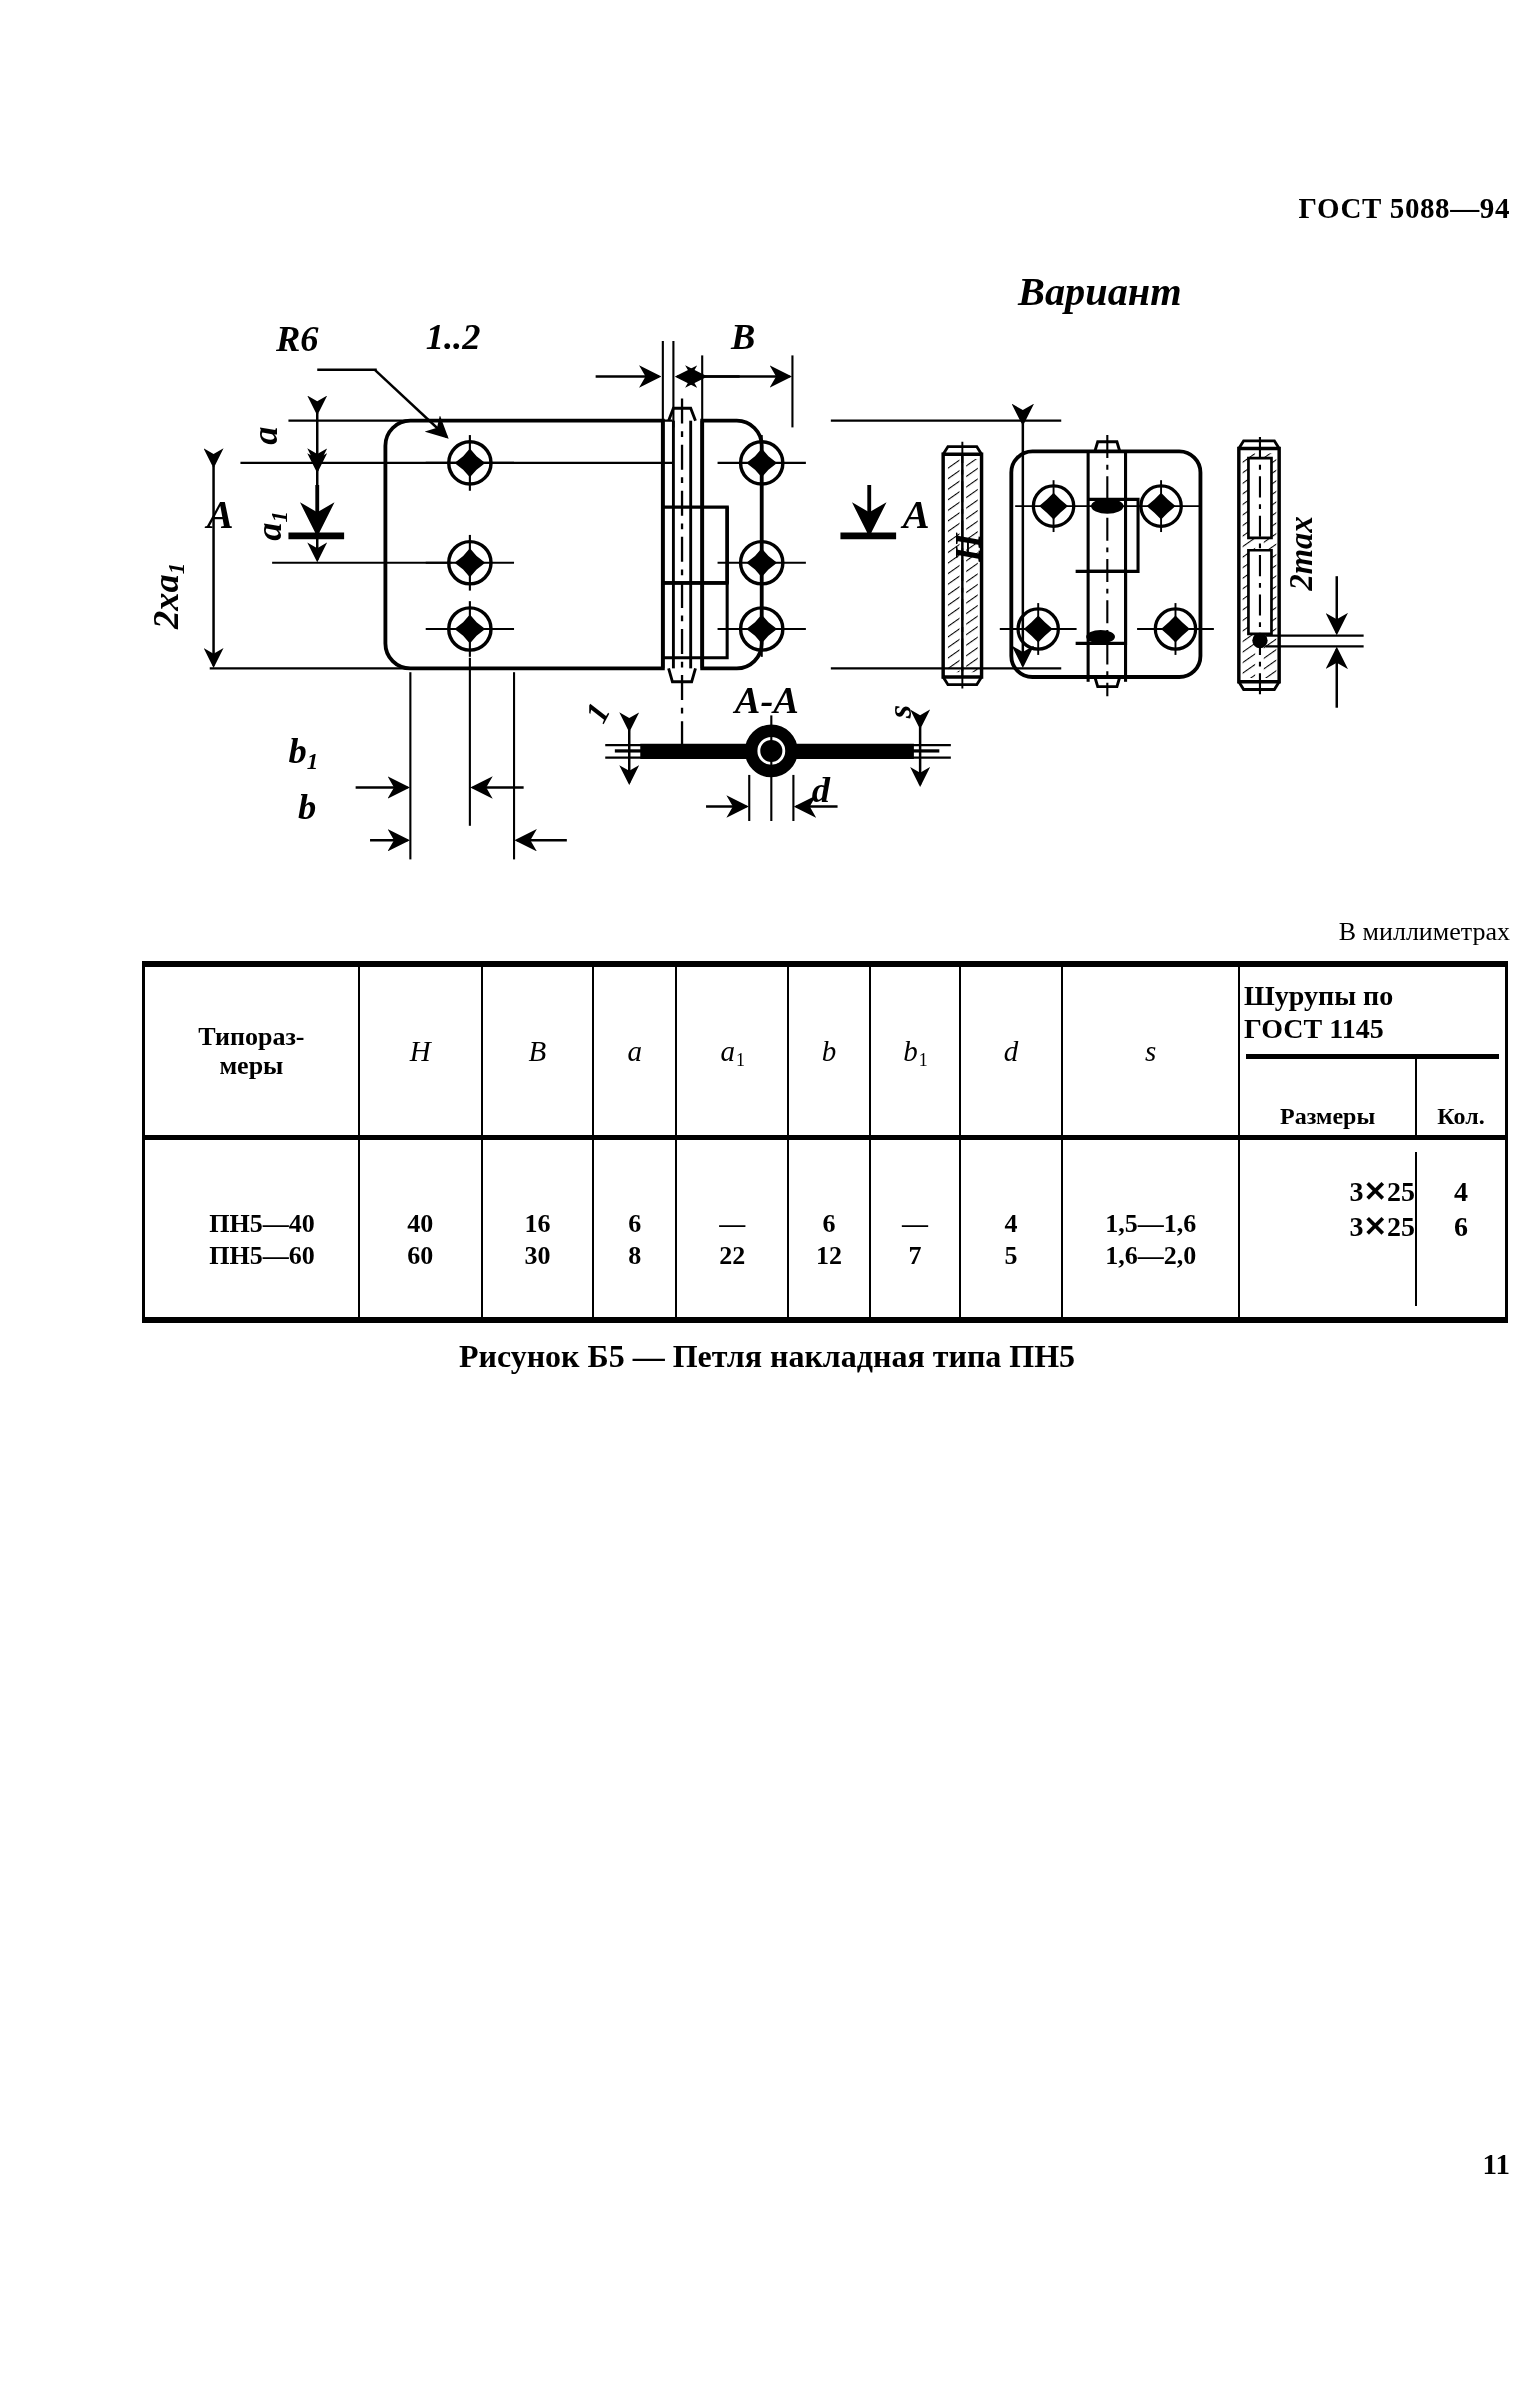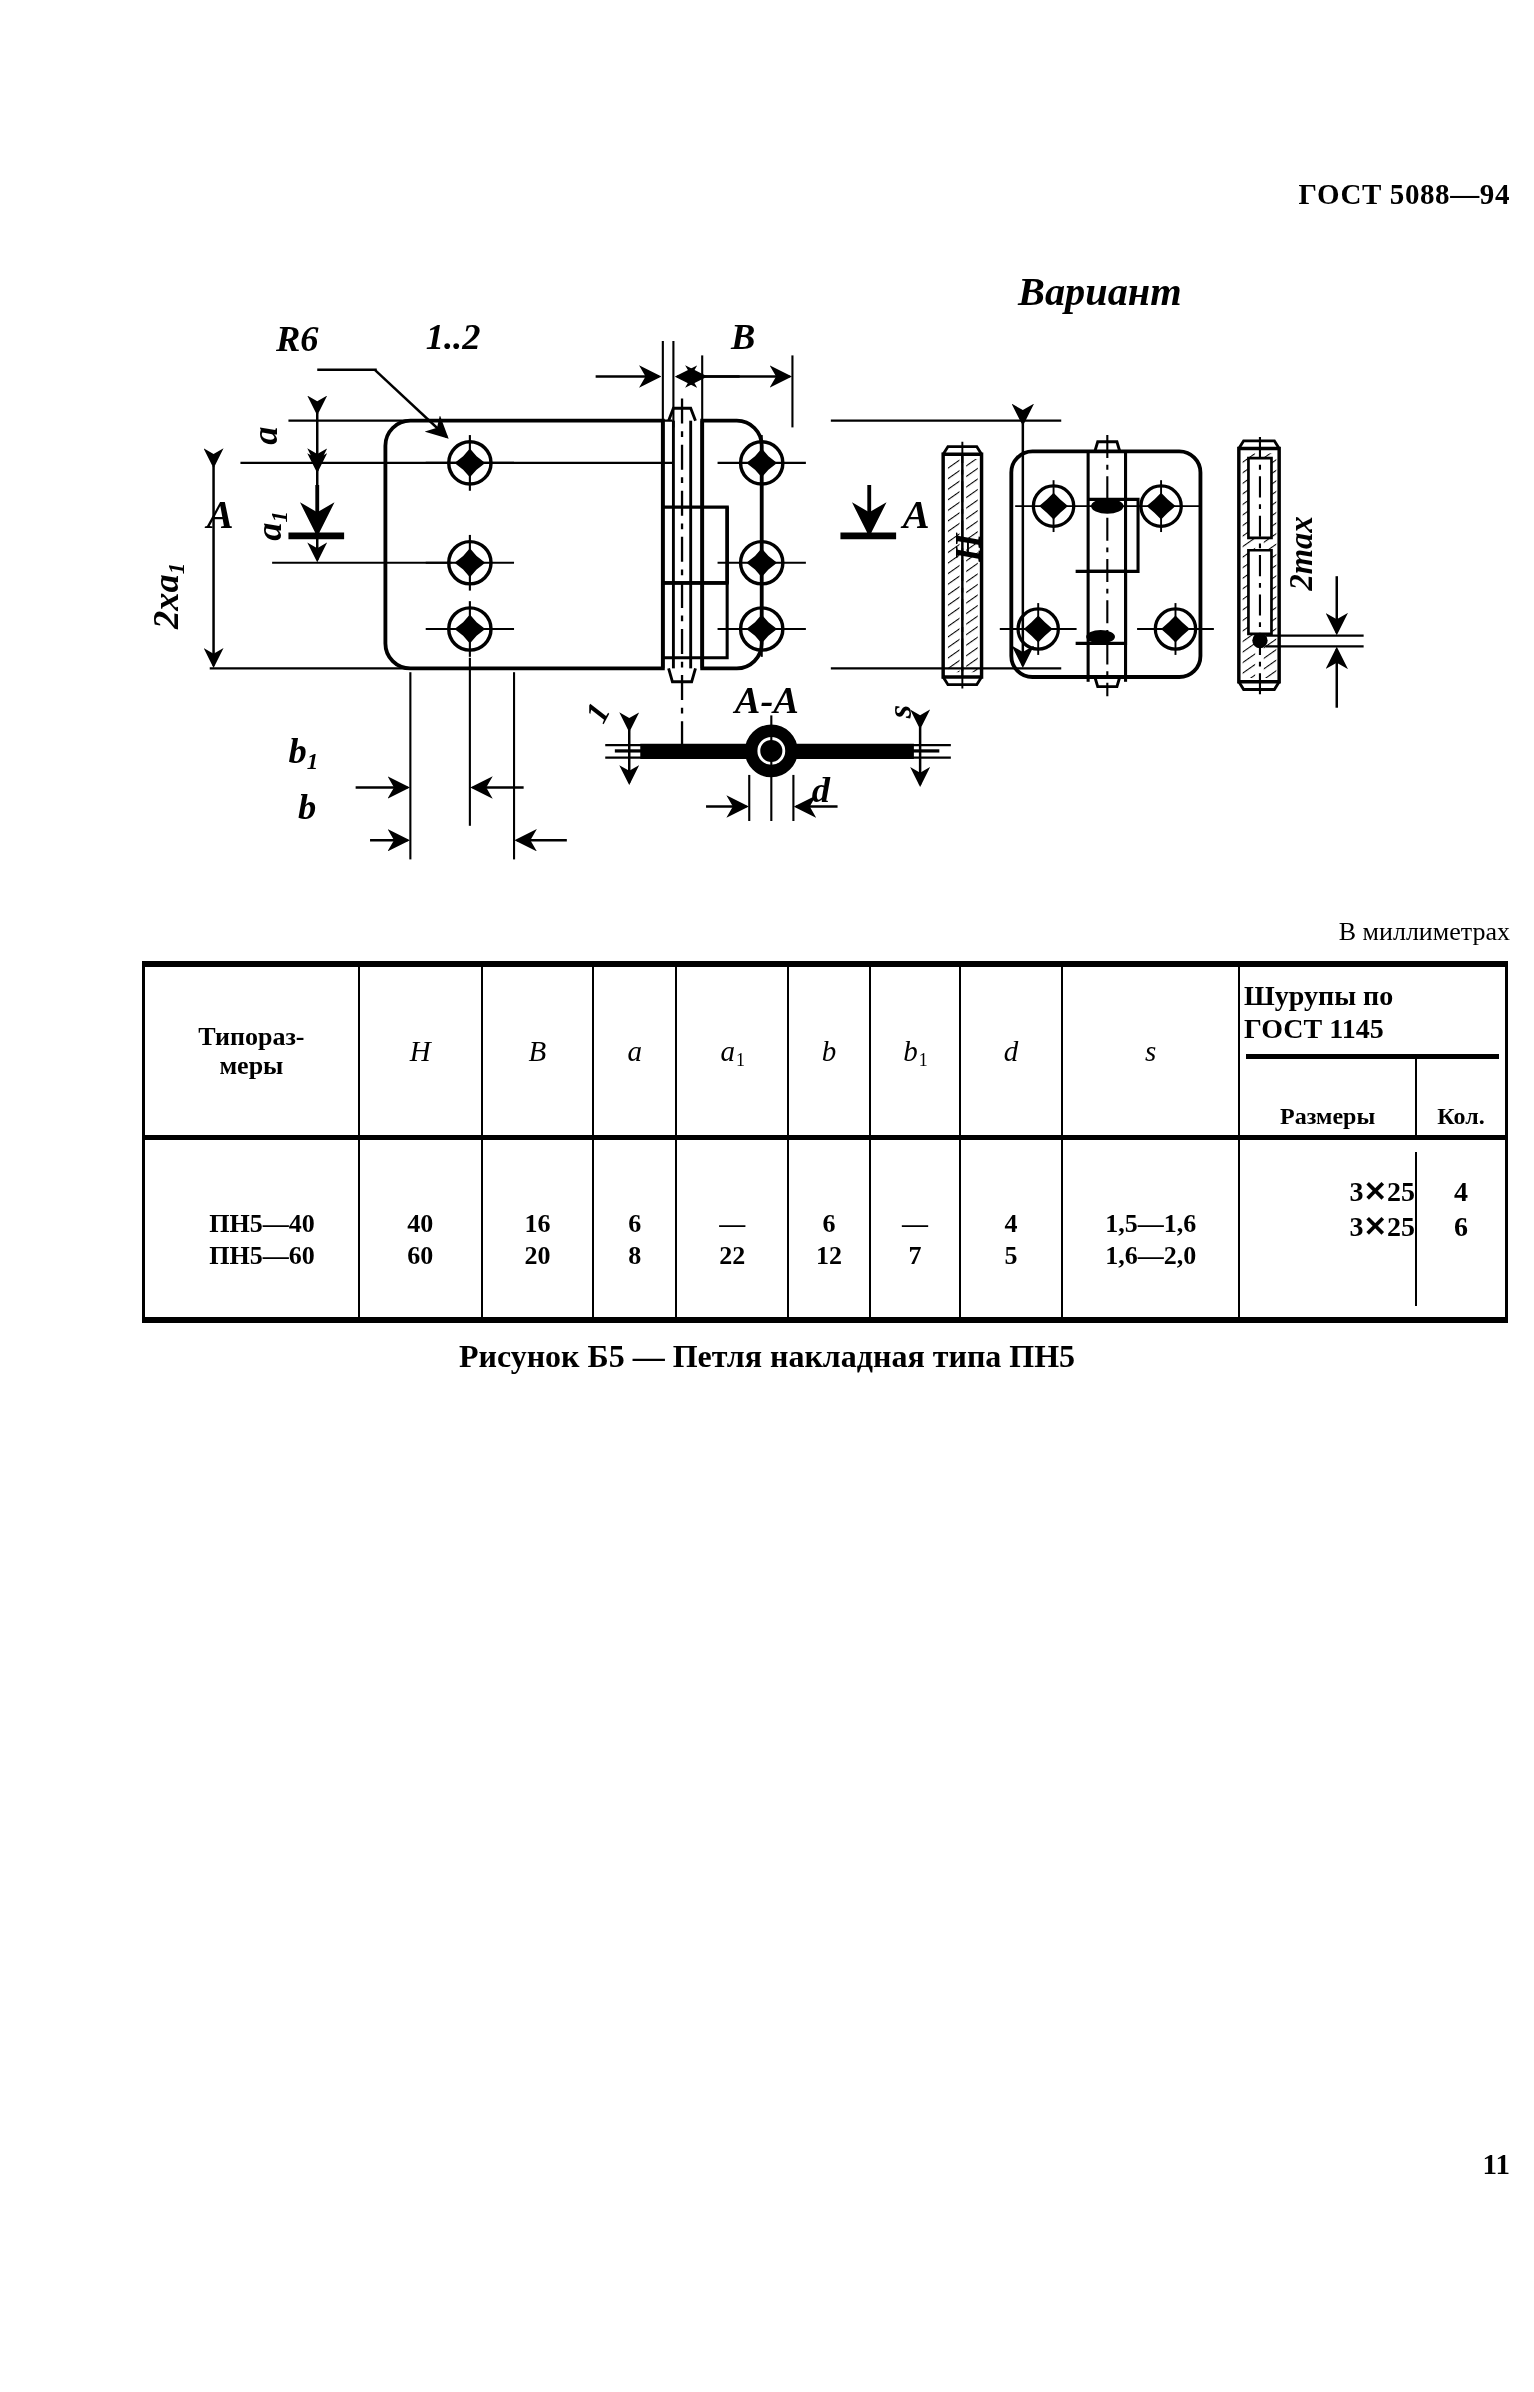--- a/index.html
+++ b/index.html
@@ -17,21 +17,21 @@
   }
 
   .page {
     position: absolute;
     inset: 0;
   }
 
   
   .doc-header {
     position: absolute;
-    top: 178px;
+    top: 192px;
     right: 24px;
     font-family: "Liberation Serif", serif;
     font-size: 29px;
     font-weight: 700;
     letter-spacing: 0.6px;
     white-space: nowrap;
   }
 
   
   .drawing-area {
@@ -555,21 +555,21 @@
           <td class="body-cell type-cell outer-l">
             <span class="l1">ПН5—40</span>
             <span class="l2">ПН5—60</span>
           </td>
           <td class="body-cell">
             <span class="l1">40</span>
             <span class="l2">60</span>
           </td>
           <td class="body-cell">
             <span class="l1">16</span>
-            <span class="l2">20</span>
+            <span class="l2">30</span>
           </td>
           <td class="body-cell">
             <span class="l1">6</span>
             <span class="l2">8</span>
           </td>
           <td class="body-cell">
             <span class="l1">—</span>
             <span class="l2">22</span>
           </td>
           <td class="body-cell">

